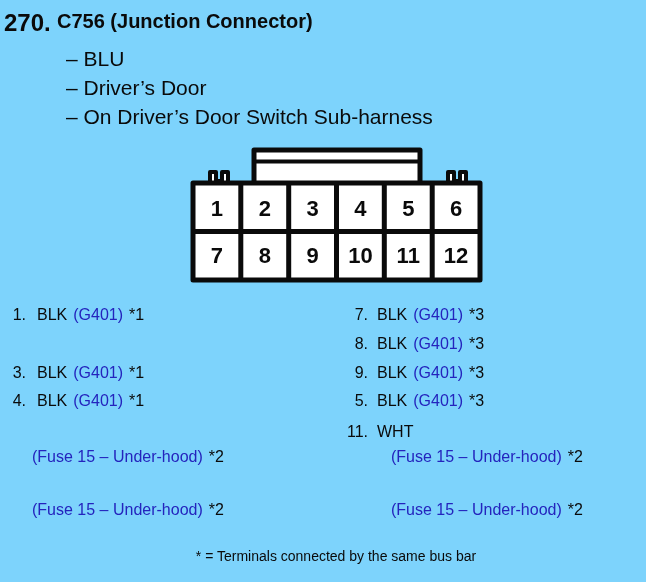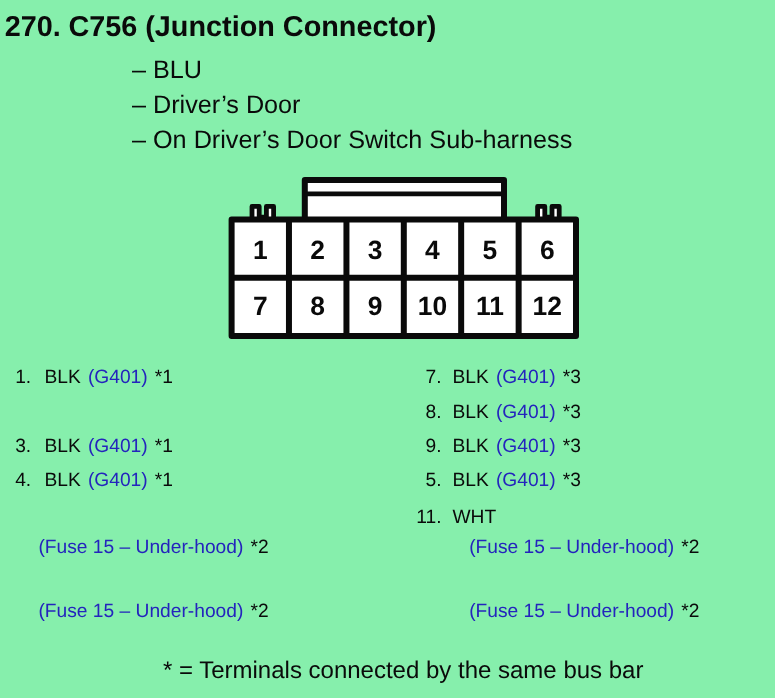--- a/index.html
+++ b/index.html
@@ -1,38 +1,38 @@
 <!DOCTYPE html>
 <html style="--blue: #2424bd;"><head>
 <meta charset="utf-8">
 <style>
   html,body{margin:0;padding:0;background:#ffffff;}
   .page{
     position:relative;
     width:646px;height:582px;
-    background:#86efac;
+    background:#7dd3fc;
     font-family:"Liberation Sans", sans-serif;
     color:#0a0a0a;
     overflow:hidden;
   }
   .abs{position:absolute;white-space:nowrap;}
   .sec-num{font-weight:bold;font-size:24px;line-height:1;}
-  .sec-title{font-weight:bold;font-size:24px;line-height:1;}
-  .attr-list{position:absolute;left:66px;top:44px;font-size:21px;margin-left:44px;}
+  .sec-title{font-weight:bold;font-size:20px;line-height:1;}
+  .attr-list{position:absolute;left:66px;top:44px;font-size:21px;}
   .attr-line{height:29px;line-height:29px;}
   .pin-line{position:absolute;font-size:16px;line-height:1.15;}
   .num{display:inline-block;width:22px;text-align:right;margin-right:11px;}
   .num-r{display:inline-block;width:31px;text-align:right;margin-right:9px;}
   .wire{margin-right:6px;}
   .ref{color:var(--blue,#2424bd);margin-right:6px;}
   .note{color:#0a0a0a;}
   .footnote{
     position:absolute;left:0;top:548px;width:646px;
     box-sizing:border-box;padding-left:26px;
-    text-align:center;font-size:20px;
+    text-align:center;font-size:14px;
   }
   svg text{
     font-family:"Liberation Sans", sans-serif;
     font-weight:bold;font-size:22px;fill:#0a0a0a;
   }
 </style>
 </head>
 <body>
 
 <div class="page">

